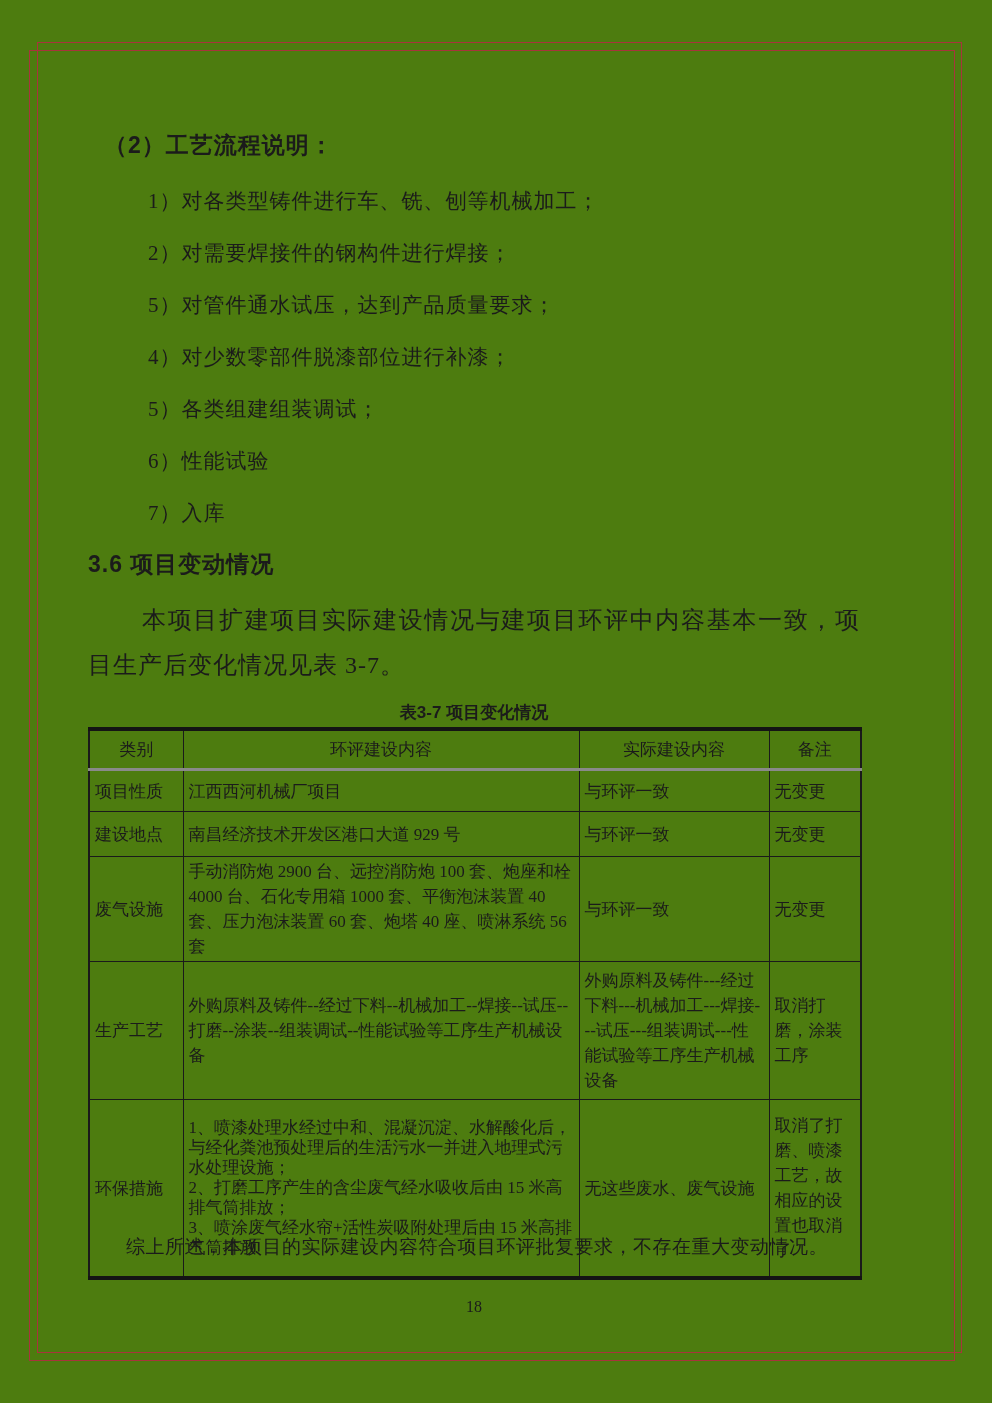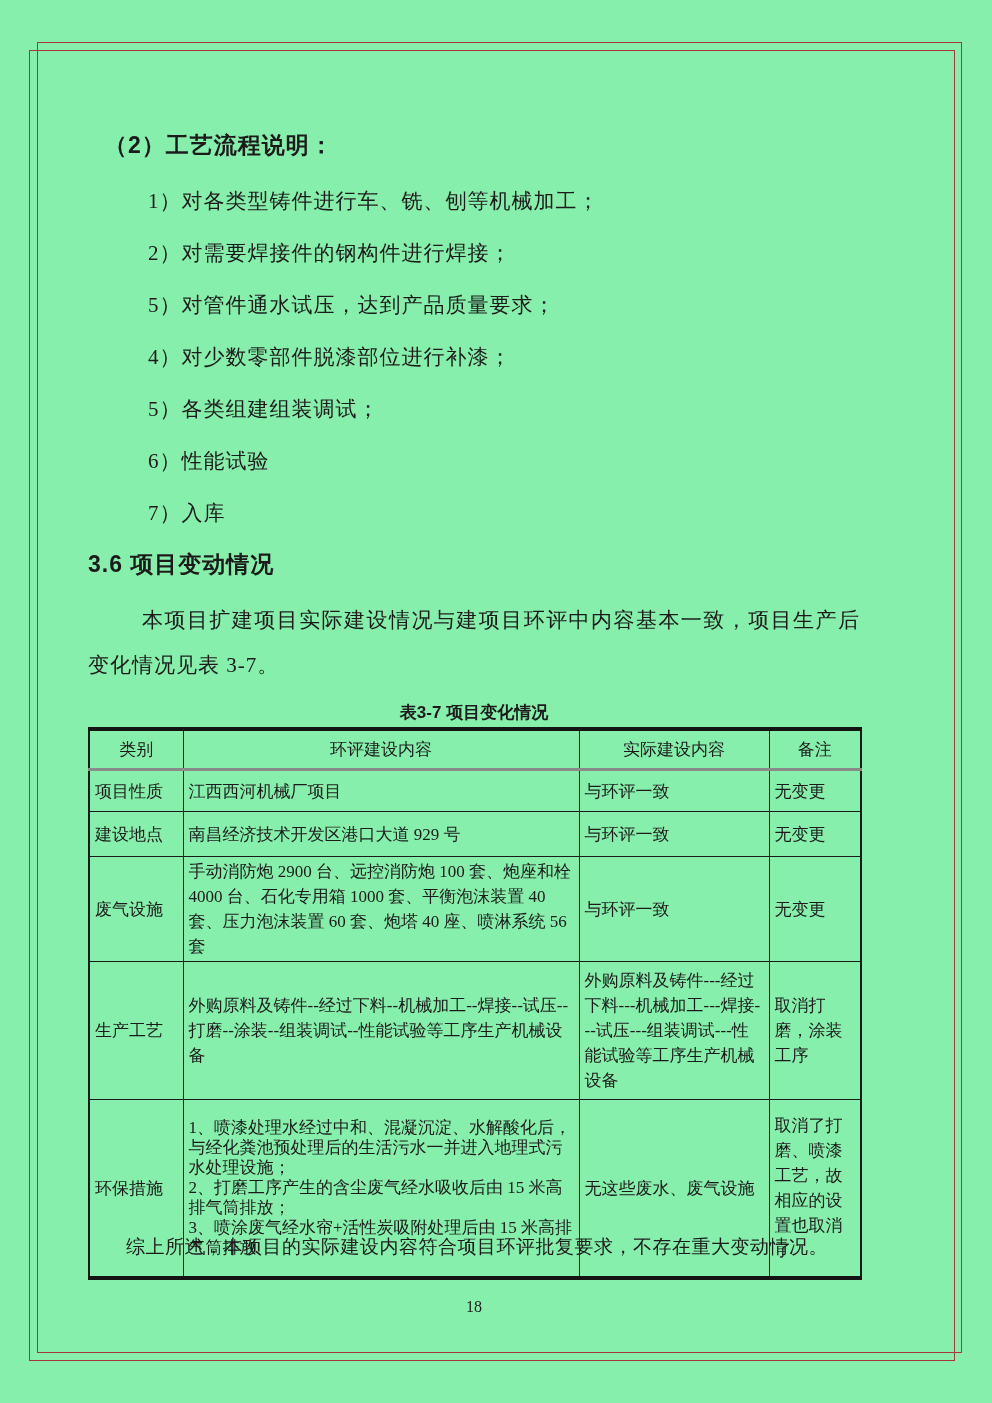--- a/index.html
+++ b/index.html
@@ -1,32 +1,32 @@
 <!DOCTYPE html>
 <html><head>
 <meta charset="utf-8">
 <style>
   html,body{margin:0;padding:0;background:#ffffff;}
   .page{
-    position:relative;width:992px;height:1403px;background:#86efac;
+    position:relative;width:992px;height:1403px;background:#4d7c0f;
     font-family:"Liberation Serif","DejaVu Serif",serif;color:#1b1b1b;overflow:hidden;
   }
   
   .frame{position:absolute;border:1px solid #a8343c;pointer-events:none;}
   .frame.a{left:37px;top:42px;width:923px;height:1309px;}
   .frame.b{left:29px;top:50px;width:924px;height:1309px;}
 
   .h-bold{position:absolute;font-family:"Liberation Sans","DejaVu Sans",sans-serif;
     font-weight:bold;font-size:23px;letter-spacing:1px;white-space:nowrap;}
   .h-process{left:104px;top:130px;}
   .h-36{left:88px;top:549px;}
 
   .step{position:absolute;left:148px;font-size:21px;white-space:nowrap;letter-spacing:1px;}
 
-  .intro{position:absolute;left:88px;top:598px;width:772px;font-size:21px;
+  .intro{position:absolute;left:88px;top:598px;width:772px;font-size:24px;
     line-height:45px;text-indent:54px;text-align:justify;letter-spacing:1px;}
 
   .caption{position:absolute;left:88px;top:701px;width:772px;text-align:center;
     font-family:"Liberation Sans","DejaVu Sans",sans-serif;font-weight:bold;font-size:17px;}
 
   table.chg{position:absolute;left:88px;top:727px;width:772px;border-collapse:collapse;
     table-layout:fixed;font-size:17px;line-height:25px;}
   table.chg td{border:1px solid #1a1a1a;vertical-align:middle;padding:2px 5px;
     overflow:hidden;}
   table.chg{border-top:4px solid #141414;border-bottom:4px solid #141414;

